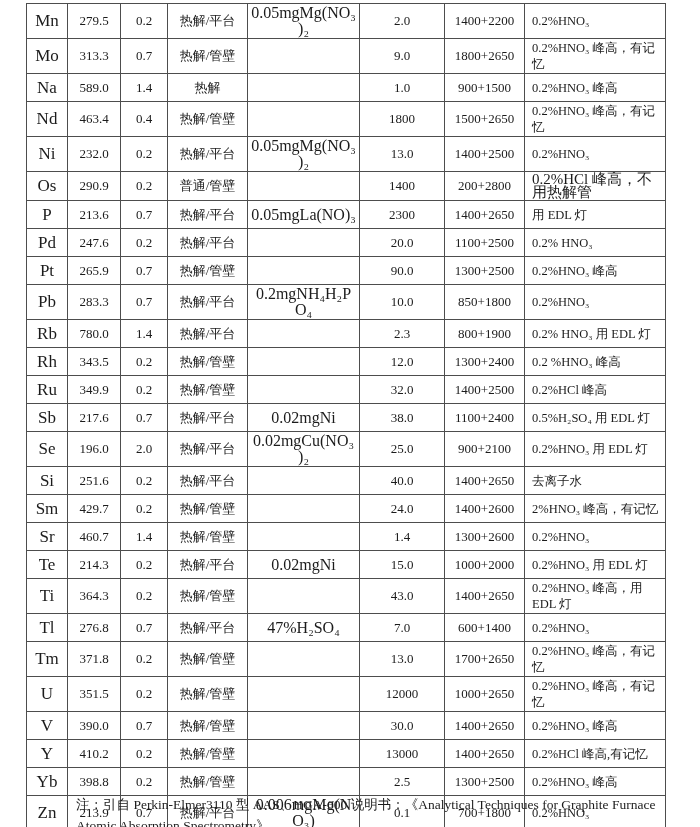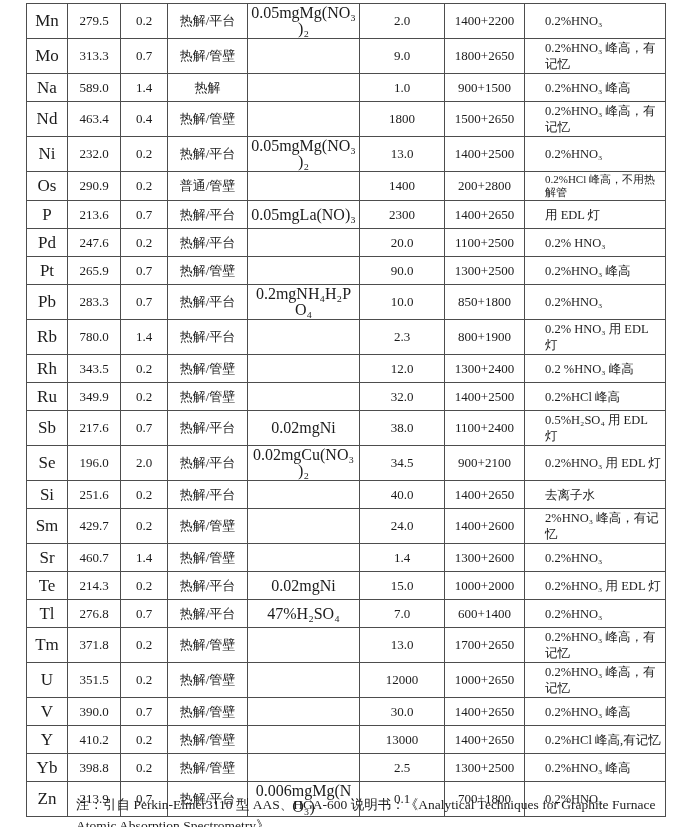--- a/index.html
+++ b/index.html
@@ -31,26 +31,26 @@
     line-height: 16px;
     text-align: center;
     vertical-align: middle;
     overflow: hidden;
     word-break: break-word;
   }
   table.aas td.cell-element   { font-size: 17px; }
   table.aas td.cell-modifier  { font-size: 16px; }
   table.aas td.cell-note {
     text-align: left;
-    padding-left: 20px;
+    padding-left: 7px;
     padding-right: 3px;
     font-size: 12.5px;
   }
   table.aas td.cell-note.small {
-    font-size: 11px;
+    font-size: 15px;
     line-height: 13px;
   }
   .footnote {
     position: absolute;
     left: 76px;
     top: 794px;
     width: 600px;
     font-size: 13.5px;
     line-height: 21px;
     white-space: nowrap;
@@ -211,21 +211,21 @@
     <td class="cell-mass">38.0</td>
     <td class="cell-temperature">1100+2400</td>
     <td class="cell-note">0.5%H₂SO₄ 用 EDL 灯</td>
   </tr>
       <tr>
     <td class="cell-element">Se</td>
     <td class="cell-wavelength">196.0</td>
     <td class="cell-slit">2.0</td>
     <td class="cell-furnace">热解/平台</td>
     <td class="cell-modifier">0.02mgCu(NO₃)₂</td>
-    <td class="cell-mass">34.5</td>
+    <td class="cell-mass">25.0</td>
     <td class="cell-temperature">900+2100</td>
     <td class="cell-note">0.2%HNO₃ 用 EDL 灯</td>
   </tr>
       <tr>
     <td class="cell-element">Si</td>
     <td class="cell-wavelength">251.6</td>
     <td class="cell-slit">0.2</td>
     <td class="cell-furnace">热解/平台</td>
     <td class="cell-modifier"></td>
     <td class="cell-mass">40.0</td>
@@ -254,20 +254,30 @@
   </tr>
       <tr>
     <td class="cell-element">Te</td>
     <td class="cell-wavelength">214.3</td>
     <td class="cell-slit">0.2</td>
     <td class="cell-furnace">热解/平台</td>
     <td class="cell-modifier">0.02mgNi</td>
     <td class="cell-mass">15.0</td>
     <td class="cell-temperature">1000+2000</td>
     <td class="cell-note">0.2%HNO₃ 用 EDL 灯</td>
+  </tr>
+      <tr>
+    <td class="cell-element">Ti</td>
+    <td class="cell-wavelength">364.3</td>
+    <td class="cell-slit">0.2</td>
+    <td class="cell-furnace">热解/管壁</td>
+    <td class="cell-modifier"></td>
+    <td class="cell-mass">43.0</td>
+    <td class="cell-temperature">1400+2650</td>
+    <td class="cell-note">0.2%HNO₃ 峰高，用 EDL 灯</td>
   </tr>
       <tr>
     <td class="cell-element">Tl</td>
     <td class="cell-wavelength">276.8</td>
     <td class="cell-slit">0.7</td>
     <td class="cell-furnace">热解/平台</td>
     <td class="cell-modifier">47%H₂SO₄</td>
     <td class="cell-mass">7.0</td>
     <td class="cell-temperature">600+1400</td>
     <td class="cell-note">0.2%HNO₃</td>

